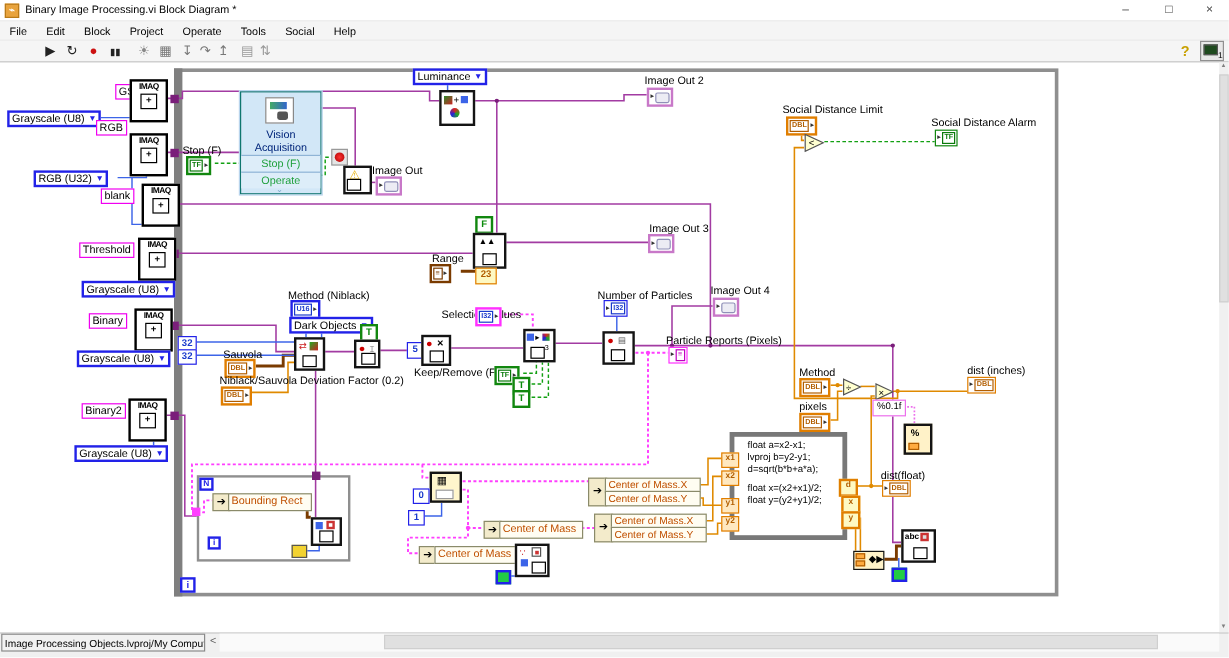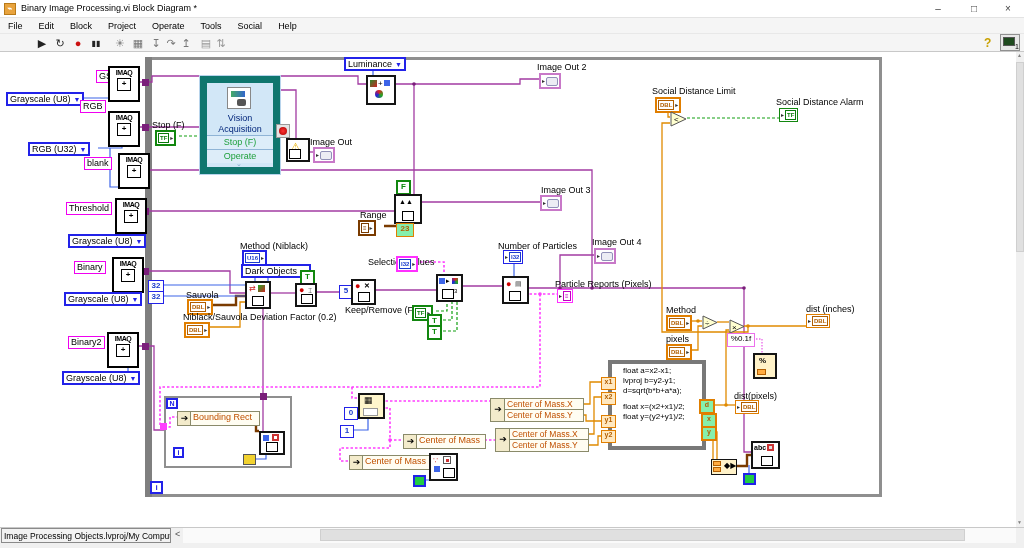--- a/index.html
+++ b/index.html
@@ -36,31 +36,31 @@
   .bg1{border:1px solid #12870F;color:#0A7A0A}
   .bb2{border:2px solid #2222E8;color:#1A3ACC}
   .bb1{border:1px solid #2222E8;color:#1A3ACC}
   .bp2{border:2px solid #FF30FF;color:#C000C0}
   .bp1{border:1px solid #FF30FF;color:#C000C0}
   .bbr2{border:2px solid #7A3B00;color:#7A3B00}
   .bv2{border:2px solid #C878C8;color:#7A4A7A}
   .imgbox{display:inline-block;width:10px;height:7px;border:1px solid #9090B8;background:#ECECF4;border-radius:2px}
   .bconst{position:absolute;border:2px solid #12870F;background:#fff;color:#0A8A0A;font-weight:bold;font-size:8px;text-align:center}
   .iconst{position:absolute;border:1px solid #2222E8;background:#fff;color:#1A3ACC;font-weight:bold;font-size:8px;text-align:center}
-  .oconst{position:absolute;border:1px solid #E07E00;background:#86efac;color:#B25E00;font-weight:bold;font-size:8px;text-align:center}
+  .oconst{position:absolute;border:1px solid #E07E00;background:#fef9c3;color:#B25E00;font-weight:bold;font-size:8px;text-align:center}
   .sconst{position:absolute;border:1px solid #EC6FEC;background:#fff;color:#000;font-size:8px;text-align:center}
   
   .imaq{position:absolute;width:28px;height:32px;border:2px solid #000;background:#fff;text-align:center}
   .imaq .t{font-size:7px;font-weight:bold;letter-spacing:-.5px;line-height:10px}
   .imaq .s{display:inline-block;width:12px;height:11px;border:1px solid #000;font-size:8px;line-height:10px;font-weight:bold}
   .blk{position:absolute;border:2px solid #141414;background:#fff;overflow:visible}
   .sub{position:absolute;width:10px;height:8px;border:1px solid #000;background:#fff;font-size:6px;line-height:7px;text-align:center}
   .ubcell{position:absolute;border:1px solid #8A8A6A;background:#F3EBCB;text-align:center;font-size:9px;line-height:12px;color:#000}
   .ubrow{position:absolute;border:1px solid #8A8A6A;background:#FFFDF2;color:#C05000;font-size:9px;line-height:11px;padding:0 2px;white-space:nowrap}
-  .va{position:absolute;background:#D2E7F7;border:7px solid #0f766e;outline:1px solid #B8D4EC}
+  .va{position:absolute;background:#D2E7F7;border:1px solid #0f766e;outline:1px solid #B8D4EC}
   .va .ttl{position:absolute;width:100%;text-align:center;color:#00257A;font-size:9px;line-height:11px}
   .varow{position:absolute;left:0;width:100%;border-top:1px solid #8FB4D6;color:#1FA03C;font-size:9px;line-height:12px;text-align:center;background:#DDEDF9}
   .tri{position:absolute}
   .scroll{background:#F0F0F0}
   .thumb{background:#E0E0E0;border:1px solid #CFCFCF}
 </style>
 </head>
 <body>
 
 <div class="a titlebar">
@@ -442,21 +442,21 @@
 <div class="sconst" style="left:727px;top:333px;width:26px;height:12px">%0.1f</div>
 <div class="blk" style="left:753px;top:353px;width:20px;height:22px;background:#FFF2C8">
   <div class="a" style="left:4px;top:1px;font-size:8px;font-weight:bold">%</div>
   <div class="a" style="left:2px;bottom:2px;width:9px;height:6px;background:#FFAB40;border:1px solid #B25E00"></div>
 </div>
 <div class="lbl" style="left:806px;top:304px">dist (inches)</div>
 <div class="term bo1" style="left:806px;top:314px">
     <span class="ar">▸</span>
     <span class="bdg">DBL</span>
   </div>
-<div class="lbl" style="left:734px;top:391px">dist(pixels)</div>
+<div class="lbl" style="left:734px;top:391px">dist(float)</div>
 <div class="term bo1" style="left:735px;top:400px">
     <span class="ar">▸</span>
     <span class="bdg">DBL</span>
   </div>
 
 <div class="fline" style="left:623px;top:366px">float a=x2-x1;</div>
 <div class="fline" style="left:623px;top:376px">lvproj b=y2-y1;</div>
 <div class="fline" style="left:623px;top:386px">d=sqrt(b*b+a*a);</div>
 <div class="fline" style="left:623px;top:402px">float x=(x2+x1)/2;</div>
 <div class="fline" style="left:623px;top:412px">float y=(y2+y1)/2;</div>

